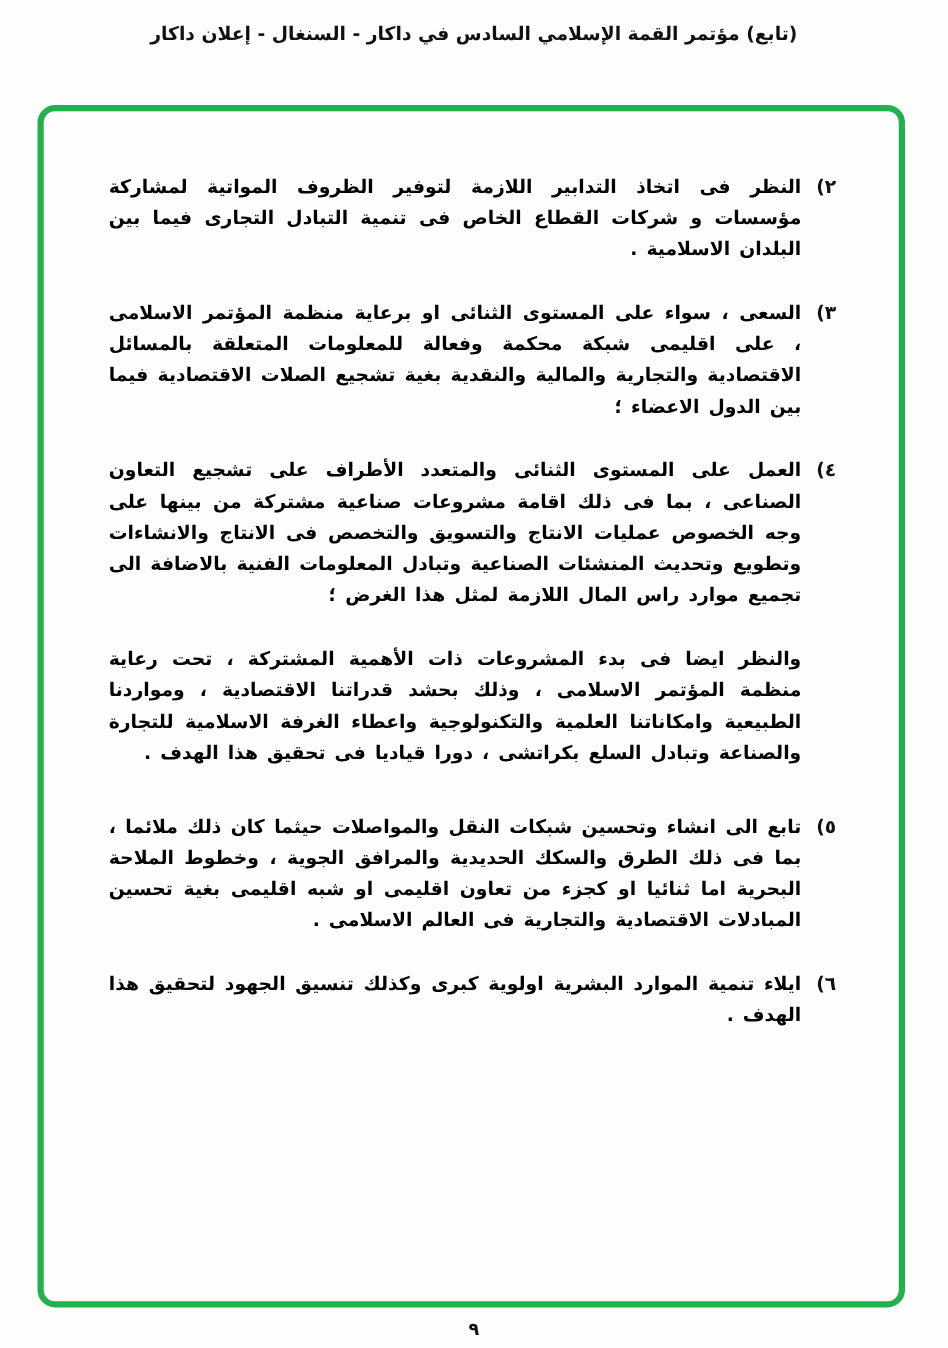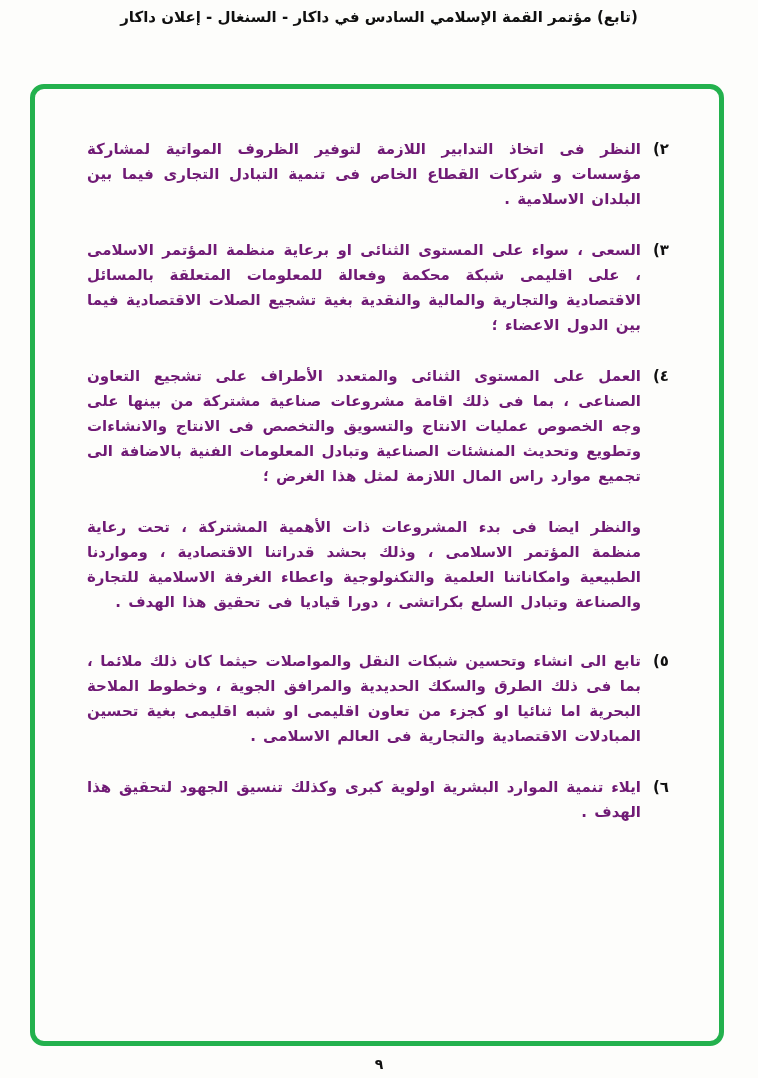--- a/index.html
+++ b/index.html
@@ -12,21 +12,21 @@
   .page {
     position: relative;
     width: 758px;
     height: 1078px;
     background: #fdfdfb;
     overflow: hidden;
   }
   .header {
     direction: rtl;
     text-align: center;
-    padding-top: 8px;
+    padding-top: 18px;
   }
   .doc-title {
     font-size: 15px;
     font-weight: bold;
     color: #101010;
     letter-spacing: 0;
   }
   .doc-source {
     font-size: 11px;
     font-weight: bold;
@@ -60,21 +60,21 @@
     font-weight: bold;
     color: #101010;
     line-height: 25px;
   }
   .item .text {
     flex: 1;
     font-size: 15px;
     font-weight: bold;
     line-height: 25px;
     text-align: justify;
-    color: #701a75;
+    color: #000000;
     word-spacing: 2px;
   }
   .gap-before { margin-top: 26px; }
   .big-gap-before { margin-top: 34px; }
   .page-number {
     position: absolute;
     bottom: 6px;
     left: 0;
     right: 0;
     text-align: center;

